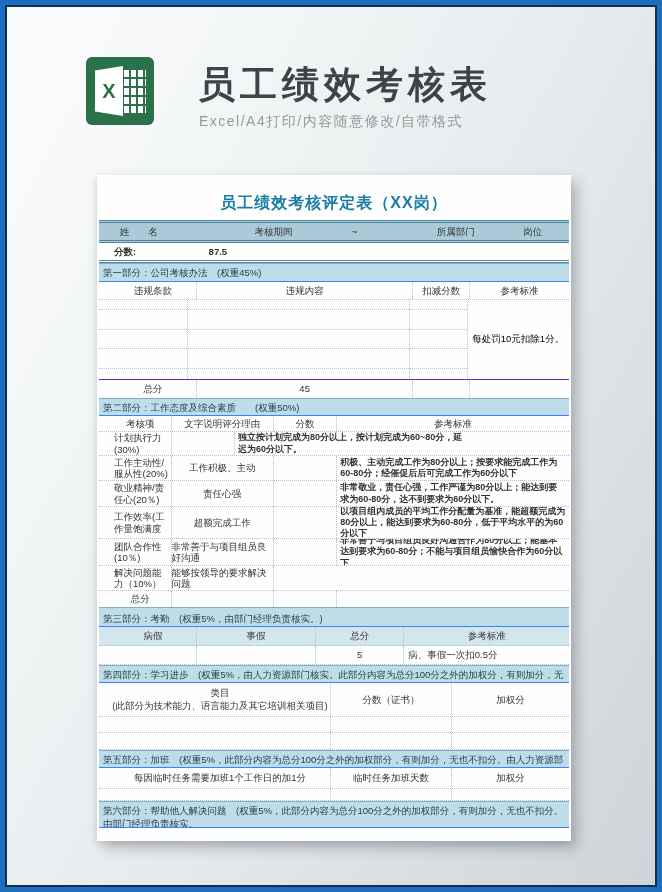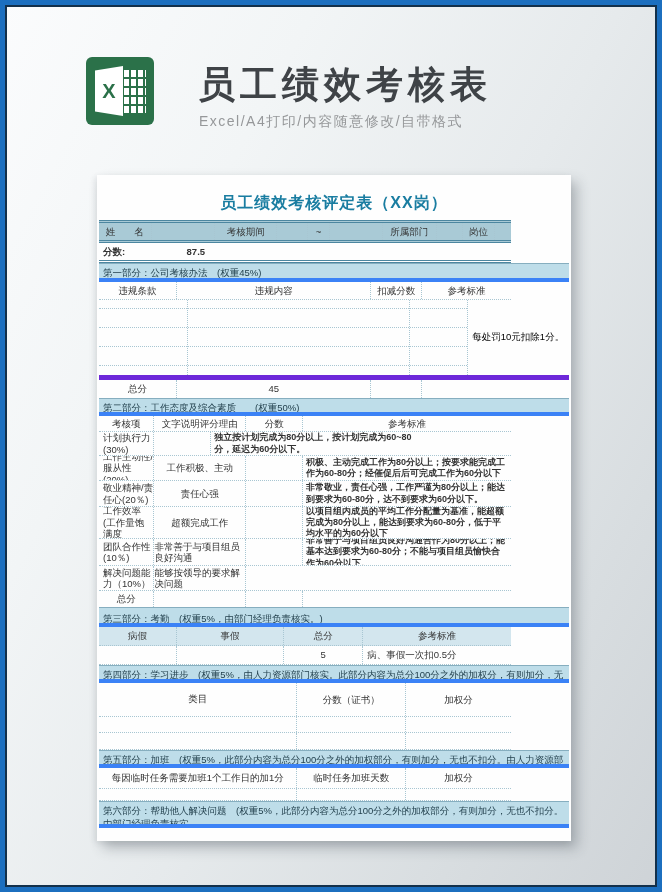--- a/index.html
+++ b/index.html
@@ -22,34 +22,34 @@
       repeating-linear-gradient(90deg, transparent 0 5px, #2b7149 5px 7px); }
   .hdr-title{ position:absolute; left:198px; top:60px; font-size:37px; font-weight:bold;
     color:#3f4347; letter-spacing:5px; }
   .hdr-sub{ position:absolute; left:199px; top:113px; font-size:14px; color:#96989a; letter-spacing:1.5px; }
   
   .page{ position:absolute; left:97px; top:175px; width:474px; height:666px; background:#fefefe;
     box-shadow:6px 7px 12px rgba(50,60,70,.30), -2px 2px 6px rgba(50,60,70,.10);
     padding:0 2px; overflow:hidden; }
   .doc-title{ height:45px; display:flex; align-items:flex-end; justify-content:center;
     padding-bottom:6px; font-size:16px; font-weight:bold; color:#1a7da1; letter-spacing:1px; }
-  .r{ display:flex; width:412px; font-size:9.5px; color:#333; }
+  .r{ display:flex; width:470px; font-size:9.5px; color:#333;padding-left:11px; }
   .c{ border-left:1px dotted #a8c6d2; display:flex; align-items:center; justify-content:center;
     overflow:hidden; line-height:1.2; }
   .c:first-child{ border-left:none; }
   .c.lft{ justify-content:flex-start; padding-left:4px; text-align:left; }
   .c.ref{ justify-content:flex-start; padding:1px 3px; text-align:left; font-size:9px; line-height:1.25;
     align-items:center;font-weight:bold; }
   .info{ height:23px; background:#a9cad6; border-top:3px double #4c86a0; border-bottom:3px double #4c86a0; }
   .score{ height:20px; border-bottom:3px double #4c86a0; font-weight:bold; }
-  .sec{ width:470px; background:#bedde9; border-top:1px solid #86aebf; border-bottom:4px solid #3b82f6;
+  .sec{ width:470px; background:#bedde9; border-top:1px solid #86aebf; border-bottom:1px solid #3b82f6;
     font-size:9.5px; color:#24424f; padding:2px 4px 0 4px; overflow:hidden; line-height:13px; }
   .th{ border-bottom:1px dotted #a8c6d2; }
   .dr{ border-bottom:1px dotted #a8c6d2; }
-  .s1body{ display:flex; width:470px; height:80px; border-bottom:5px solid #6d28d9; }
+  .s1body{ display:flex; width:470px; height:80px; border-bottom:1px solid #6d28d9; }
   .s1col{ border-left:1px dotted #a8c6d2; display:flex; flex-direction:column; }
   .s1col:first-child{ border-left:none; }
   .slot{ border-bottom:1px dotted #a8c6d2; }
   .slot:last-child{ border-bottom:none; }
   .mergecell{ border-left:1px dotted #a8c6d2; display:flex; align-items:center; justify-content:center;
     font-size:9.5px; }
   .twoline{ flex-direction:column; line-height:1.3; }
   .subhdr{ background:#d3e6ee; }
   .pre{ white-space:pre; }
 </style>
@@ -190,20 +190,21 @@
       <div class="c" style="width:18.7%"></div>
       <div class="c" style="width:26%"></div>
       <div class="c" style="width:19.2%">5</div>
       <div class="c lft" style="width:36.1%">病、事假一次扣0.5分</div>
     </div>
 
     <div class="sec" style="height:18px">第四部分：学习进步　(权重5%，由人力资源部门核实。此部分内容为总分100分之外的加权分，有则加分，无也不扣分，包含获取证书、省级刊物发表文章、媒体新闻等)</div>
     <div class="r th" style="height:34px">
       <div class="c twoline" style="width:47.9%">
         <span>类目</span>
+        <span>(此部分为技术能力、语言能力及其它培训相关项目)</span>
       </div>
       <div class="c" style="width:26.4%">分数（证书）</div>
       <div class="c" style="width:25.7%">加权分</div>
     </div>
     <div class="r dr" style="height:16px">
       <div class="c" style="width:47.9%"></div>
       <div class="c" style="width:26.4%"></div>
       <div class="c" style="width:25.7%"></div>
     </div>
     <div class="r dr" style="height:17px">

